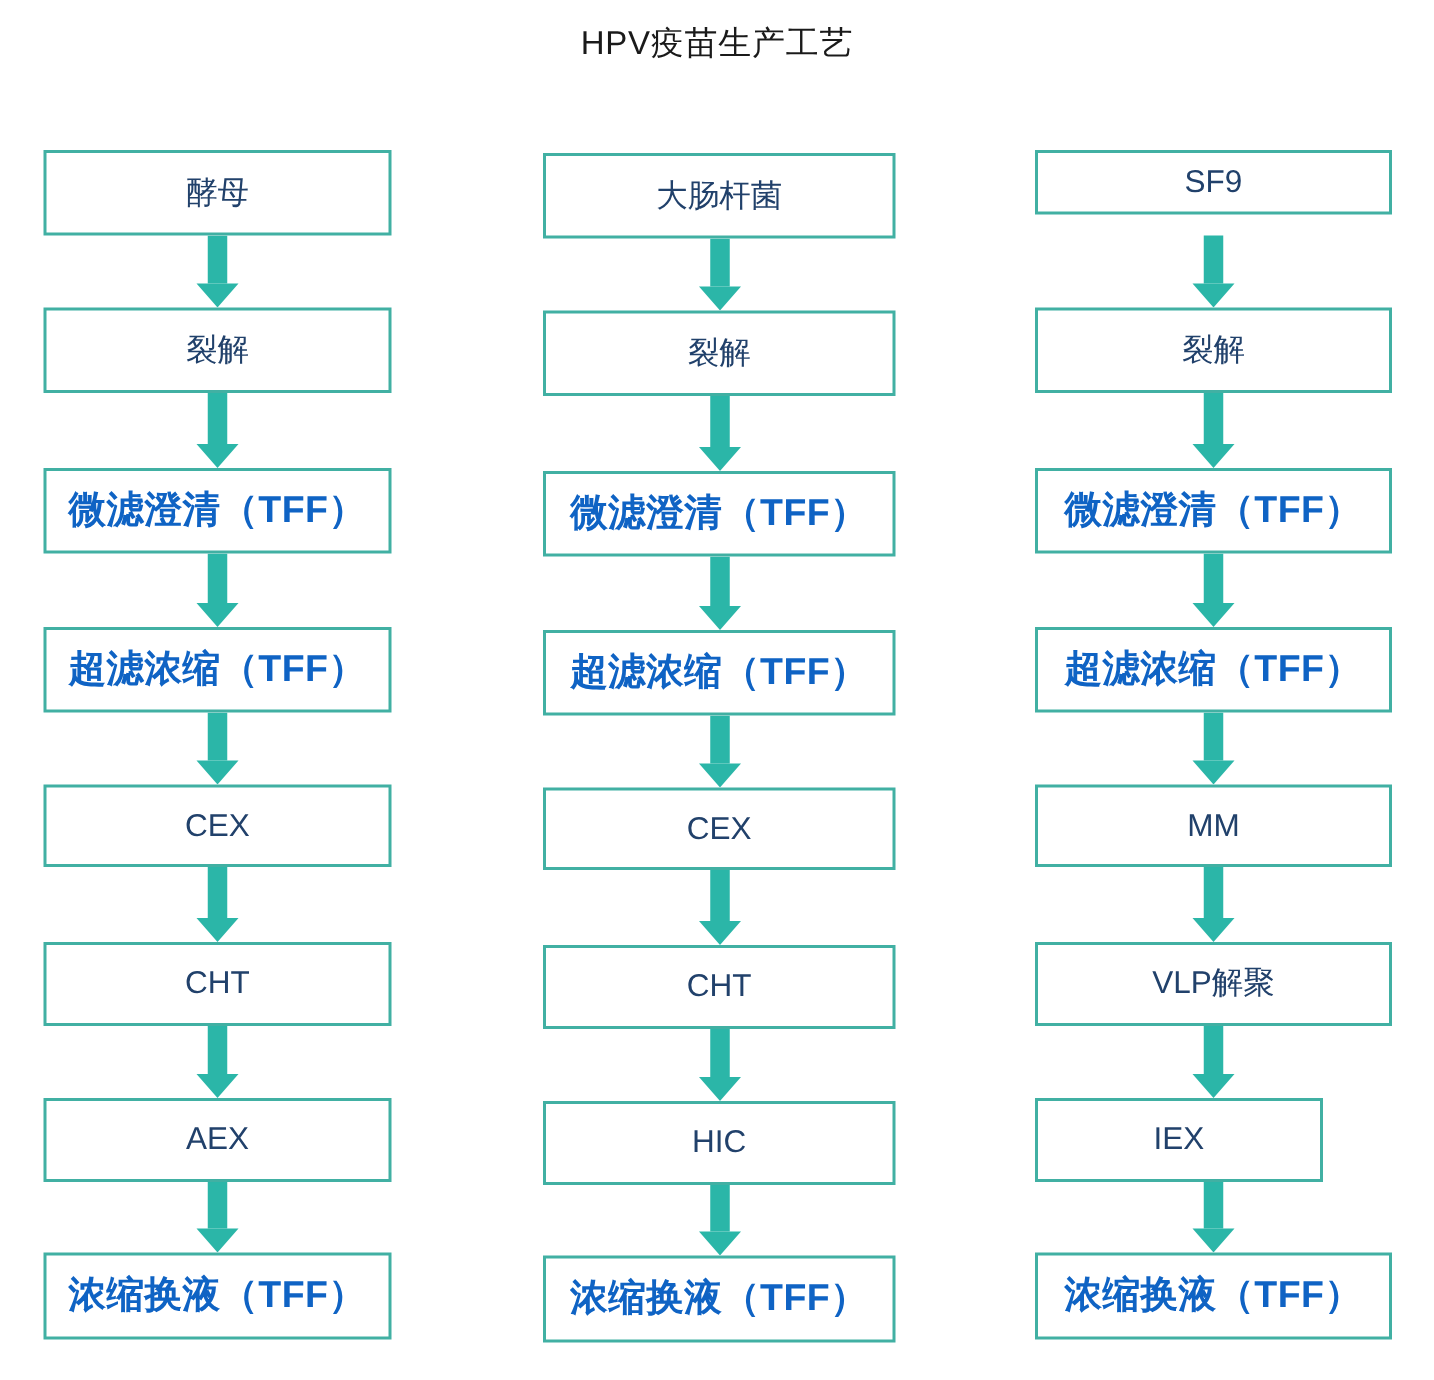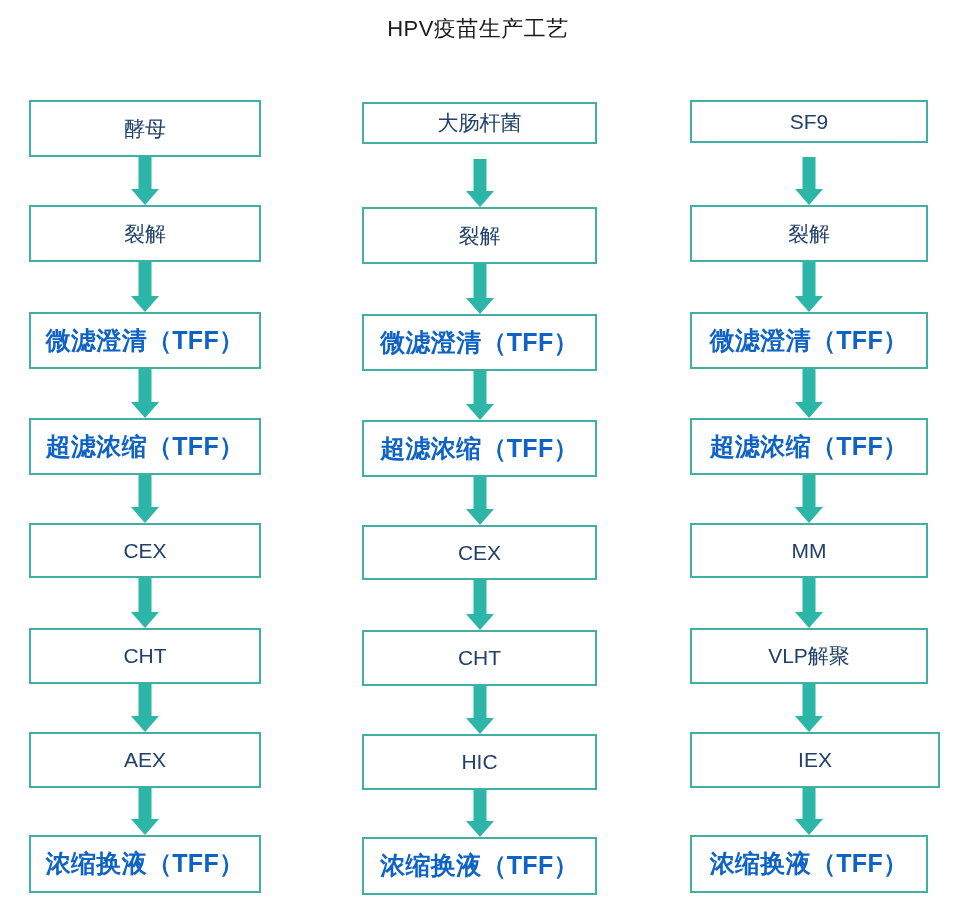--- a/index.html
+++ b/index.html
@@ -154,21 +154,21 @@
       <div class="head"></div>
     </div>
 
     <div class="node emph" style="left:29px; top:835px; width:232px; height:58px;">
       <span class="node-label">浓缩换液（TFF）</span>
     </div>
   </div>
 
   <div class="column">
 
-    <div class="node normal" style="left:362px; top:102px; width:235px; height:42px;">
+    <div class="node normal" style="left:362px; top:102px; width:235px; height:57px;">
       <span class="node-label">大肠杆菌</span>
     </div>
     <div class="connector" style="left:450px; top:159px; width:60px; height:48px;">
       <div class="shaft" style="height:32px;"></div>
       <div class="head"></div>
     </div>
 
     <div class="node normal" style="left:362px; top:207px; width:235px; height:57px;">
       <span class="node-label">裂解</span>
     </div>
@@ -265,21 +265,21 @@
     </div>
 
     <div class="node normal" style="left:690px; top:628px; width:238px; height:56px;">
       <span class="node-label">VLP解聚</span>
     </div>
     <div class="connector" style="left:779px; top:684px; width:60px; height:48px;">
       <div class="shaft" style="height:32px;"></div>
       <div class="head"></div>
     </div>
 
-    <div class="node normal" style="left:690px; top:732px; width:250px; height:56px;align-items:center;">
+    <div class="node normal" style="left:690px; top:732px; width:192px; height:56px;align-items:center;">
       <span class="node-label">IEX</span>
     </div>
     <div class="connector" style="left:779px; top:788px; width:60px; height:47px;">
       <div class="shaft" style="height:31px;"></div>
       <div class="head"></div>
     </div>
 
     <div class="node emph" style="left:690px; top:835px; width:238px; height:58px;">
       <span class="node-label">浓缩换液（TFF）</span>
     </div>

